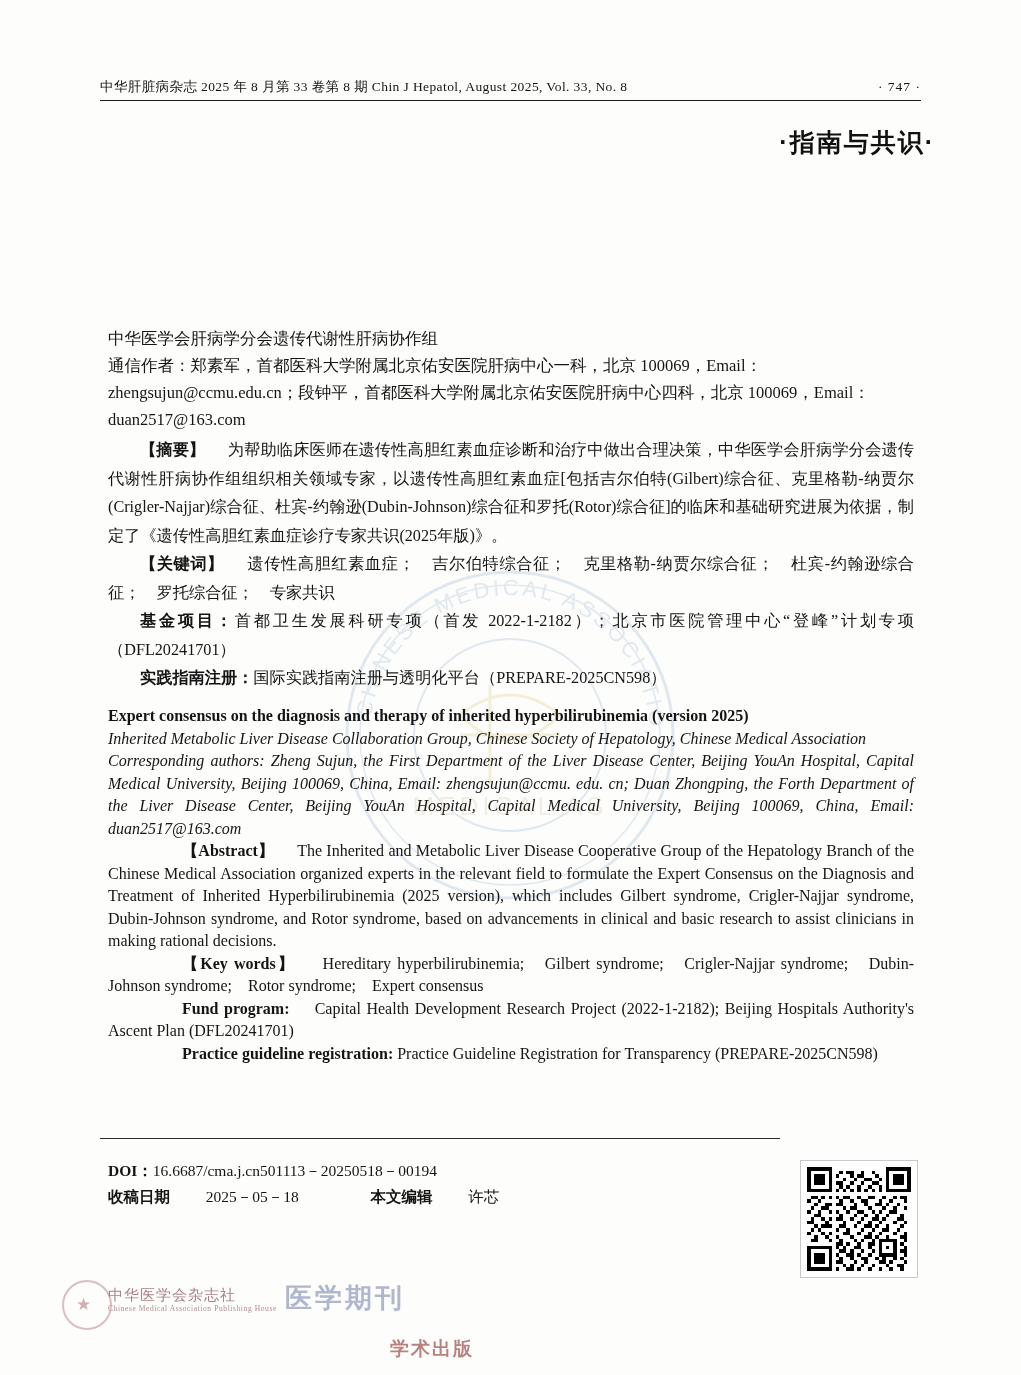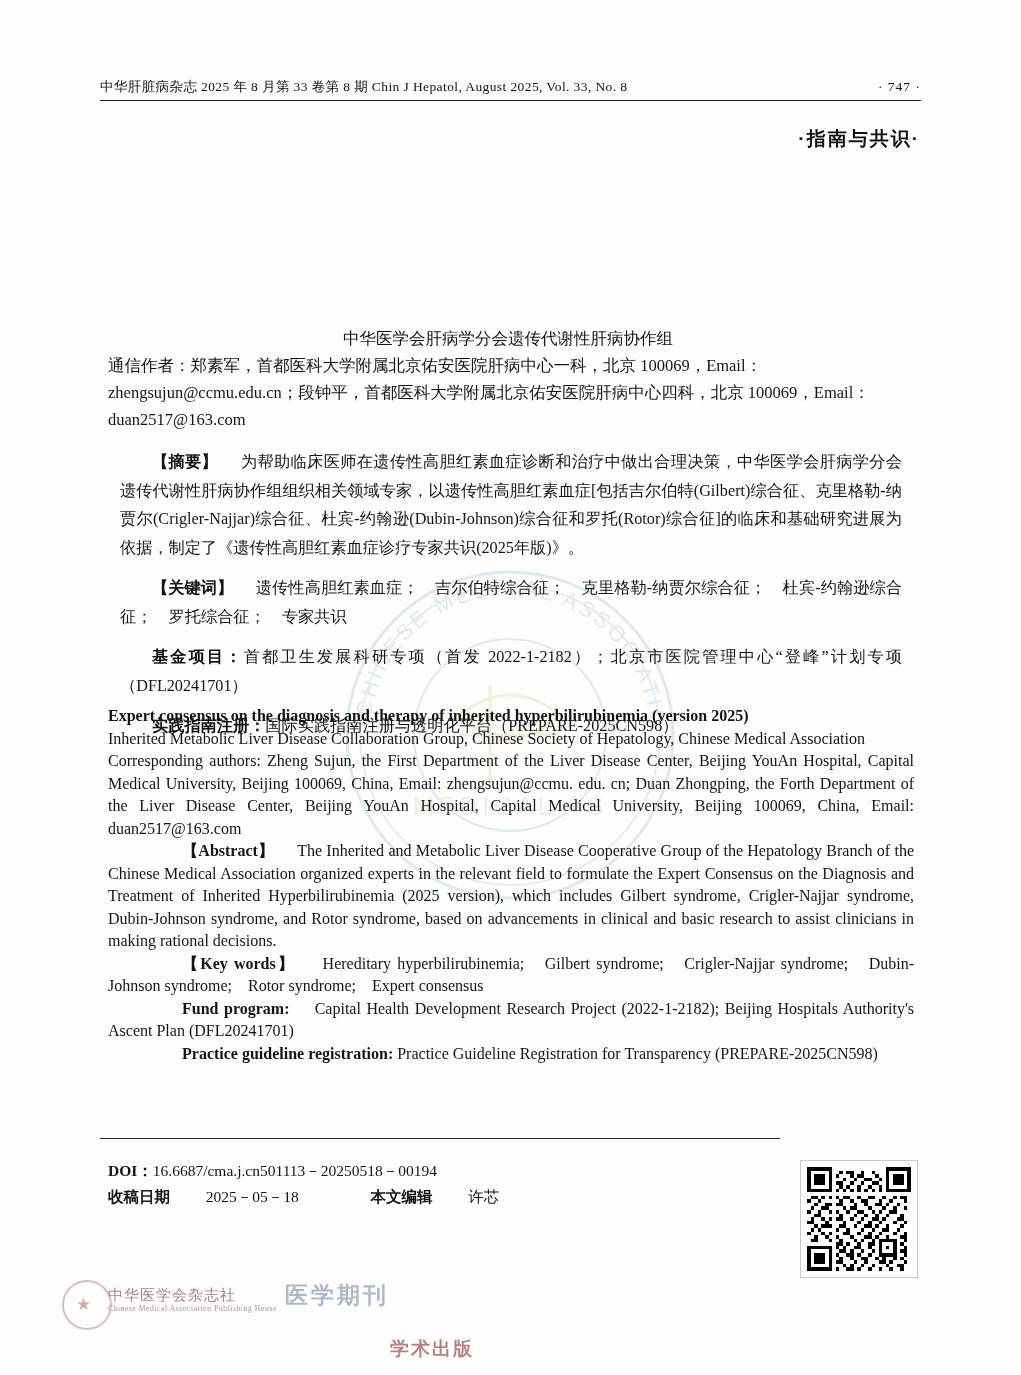--- a/index.html
+++ b/index.html
@@ -43,25 +43,25 @@
     left: 100px;
     top: 100px;
     width: 821px;
     height: 1px;
     background: #1b1b1b;
   }
 
   
   .section-tag {
     position: absolute;
-    right: 101px;
+    right: 86px;
     top: 126px;
     font-family: "Liberation Sans", sans-serif;
     font-weight: bold;
-    font-size: 19px;
+    font-size: 25px;
     letter-spacing: 2px;
     color: #111;
   }
 
   
   .title {
     position: absolute;
     left: 108px;
     top: 188px;
     width: 760px;
@@ -76,51 +76,51 @@
 
   
   .authors {
     position: absolute;
     left: 108px;
     top: 325px;
     width: 800px;
     font-size: 16.5px;
     line-height: 27px;
   }
-  .authors .group { display: block; text-align: center; }
+  .authors .group { display: block; }
   .authors .corr { display: block; }
 
   
   .cn-abs {
     position: absolute;
     left: 108px;
     top: 436px;
     width: 806px;
     font-size: 16.2px;
     line-height: 28.5px;
     text-align: justify;
   }
-  .cn-abs p { margin: 12px; text-indent: 0; }
+  .cn-abs p { margin: 0; text-indent: 0; }
   .cn-abs p.ind { text-indent: 32px; }
   .lbl { font-weight: bold; }
   .kw-sep { display: inline-block; width: 14px; }
 
   
   .en {
     position: absolute;
     left: 108px;
     top: 705px;
     width: 806px;
     font-size: 16px;
     line-height: 22.5px;
     text-align: justify;
   }
   .en p { margin: 0; }
   .en .en-title { font-weight: bold; }
-  .en .ital { }
+  .en .ital { font-style: italic; }
   .en .ind { text-indent: 34px; }
   .en .bold { font-weight: bold; margin-left: 40px; }
 
   
   .foot-rule {
     position: absolute;
     left: 100px;
     top: 1138px;
     width: 680px;
     height: 1px;
@@ -183,21 +183,21 @@
     top: 1304px;
     font-size: 7.5px;
     color: #b08c90;
     letter-spacing: 0.6px;
     pointer-events: none;
   }
   .wm-blue {
     position: absolute;
     left: 285px;
     top: 1280px;
-    font-size: 23px;
+    font-size: 27px;
     color: #6f7fa8;
     letter-spacing: 3px;
     opacity: 0.55;
     font-weight: bold;
     pointer-events: none;
   }
   .wm-green {
     position: absolute;
     left: 390px;
     top: 1336px;

